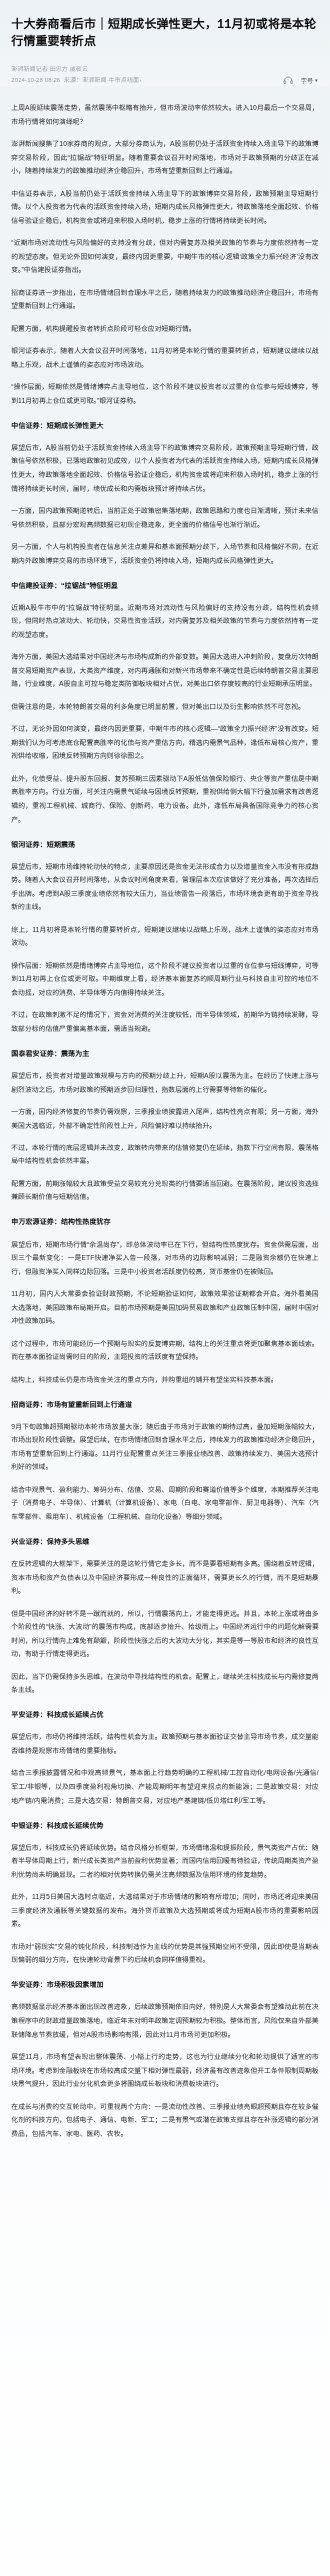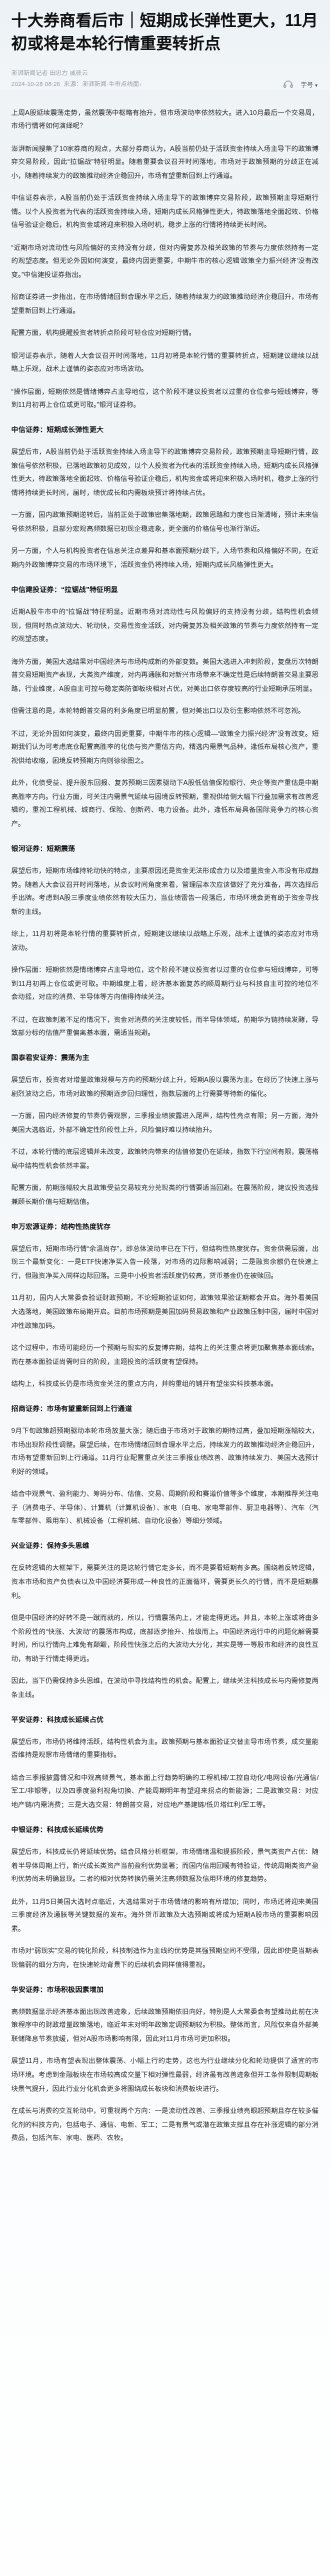--- a/index.html
+++ b/index.html
@@ -17,27 +17,27 @@
     min-height: 2717px;
     position: relative;
     background: linear-gradient(180deg, #eef3f6 0%, #f4f7f9 40%, #fbfcfd 75%, #ffffff 100%);
     padding: 0;
   }
   .header-zone {
     padding: 10.3px 11.3px 0 11.3px;
     background: linear-gradient(180deg, #ebf1f5 0%, #f2f6f8 100%);
   }
   .article-title {
-    font-size: 16px;
+    font-size: 12px;
     line-height: 1.42;
     font-weight: bold;
     letter-spacing: 0.1px;
     color: #111111;
-    margin: 0 0 0 0;
-    font-family: Liberation Sans, sans-serif;
+    margin: 7px 0 0 0;
+    font-family: Liberation Mono, monospace;
   }
   .meta-block {
     margin-top: 13.4px;
     display: flex;
     align-items: flex-end;
     justify-content: space-between;
   }
   .meta-left { flex: 1 1 auto; min-width: 0; }
   .byline {
     font-size: 6px;

